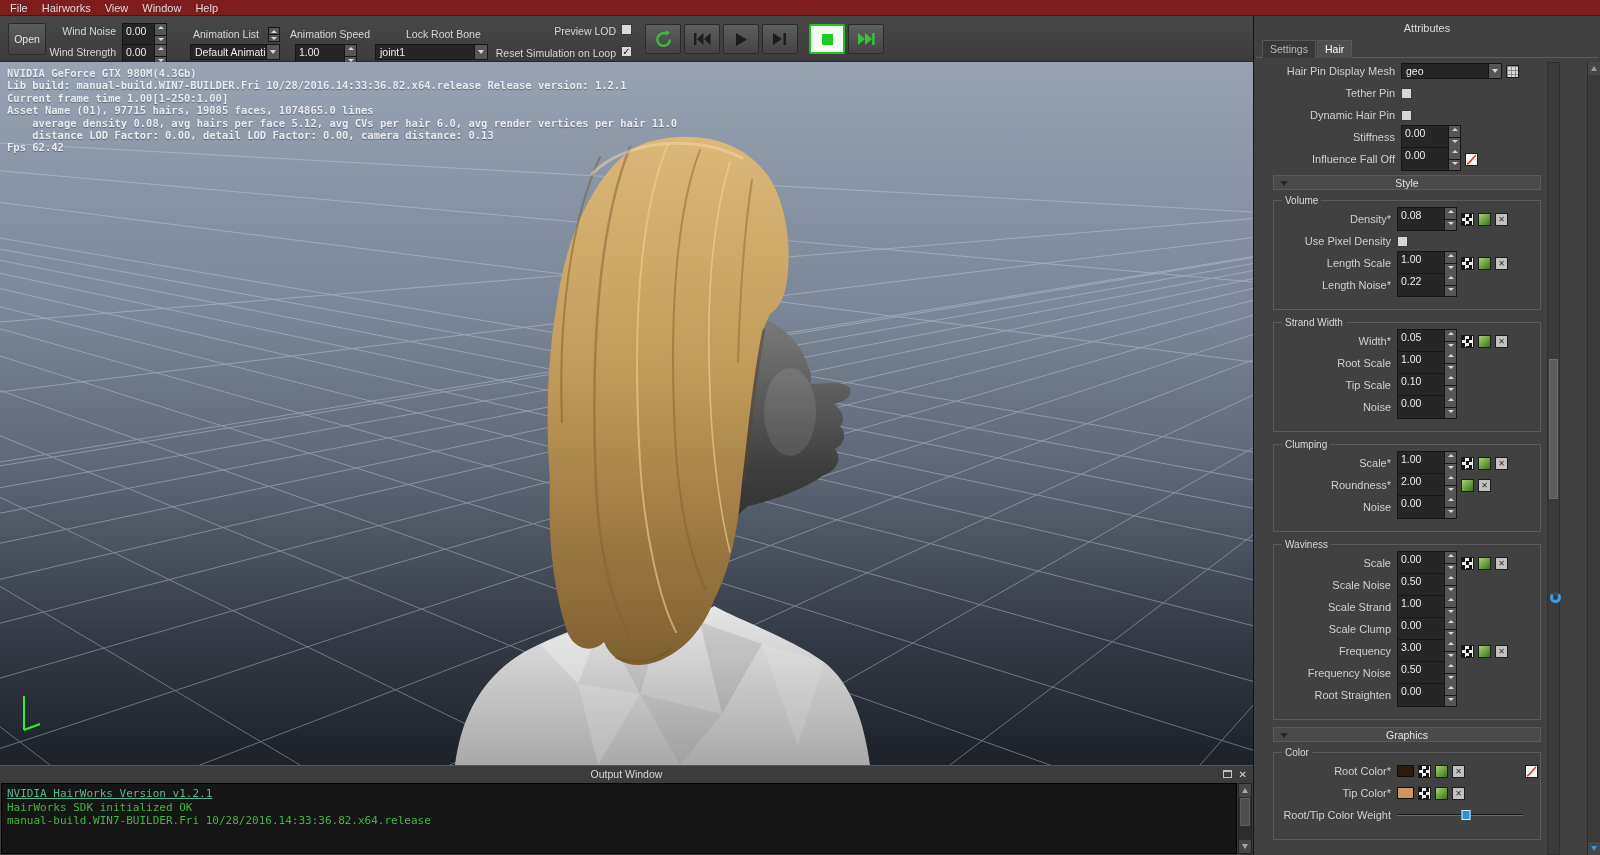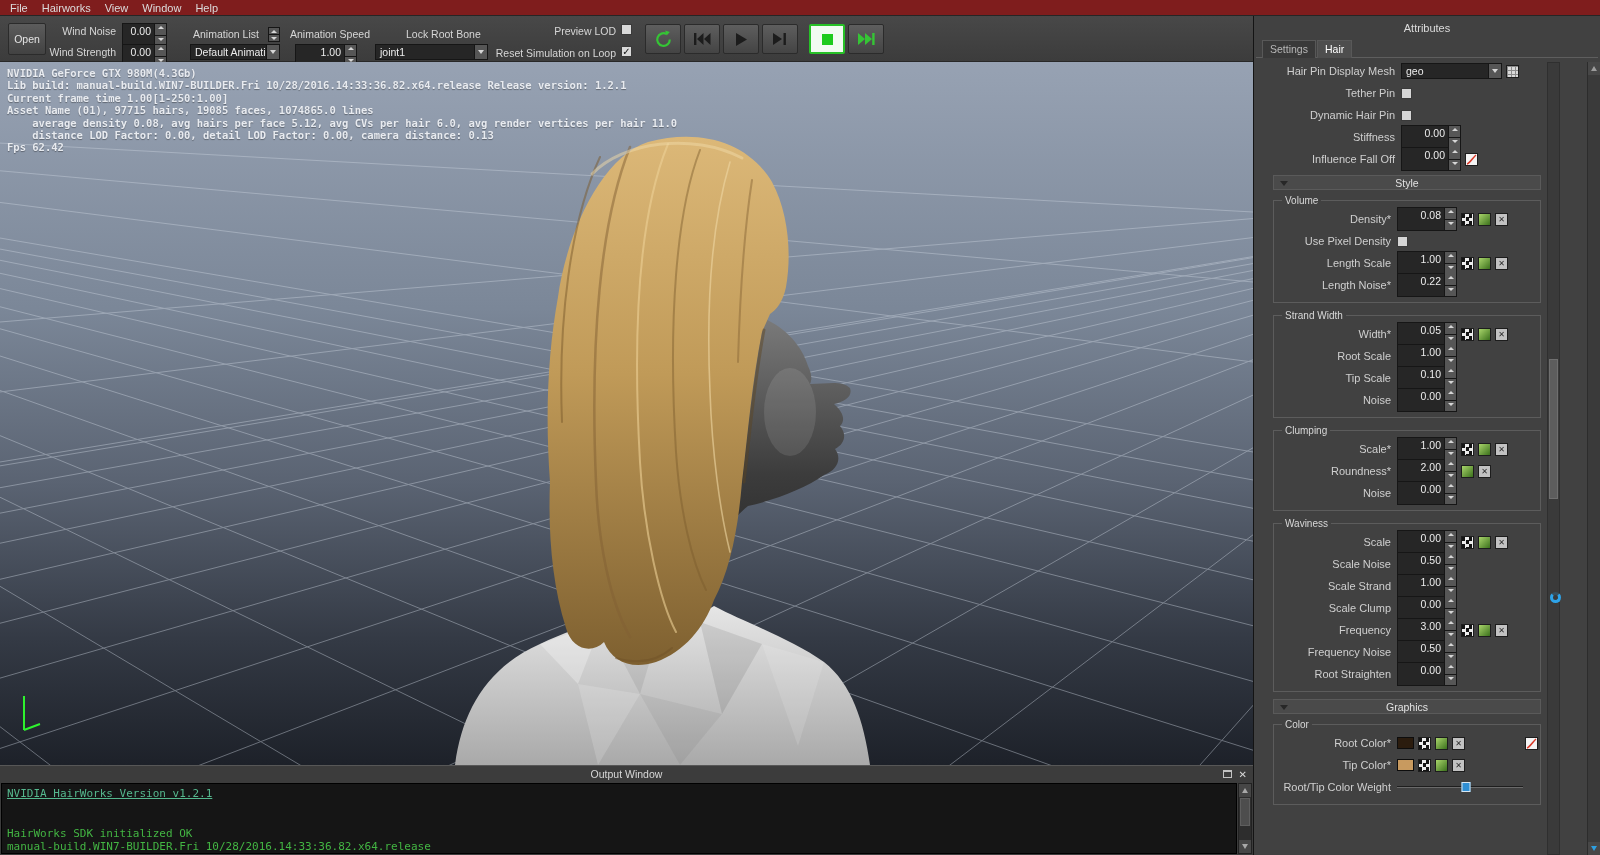--- a/index.html
+++ b/index.html
@@ -13,21 +13,21 @@
   .menu-item { padding:1px 7px; font-size:11px; color:#dcdcdc; cursor:default; }
 
   
   #toolbar { position:absolute; left:0; top:16px; width:1253px; height:46px;
              background:linear-gradient(#484848,#3c3c3c); border-bottom:1px solid #282828; }
   #open-btn { position:absolute; left:8px; top:7px; width:38px; height:32px;
               background:linear-gradient(#5c5c5c,#424242); border:1px solid #2b2b2b; border-radius:2px;
               color:#e4e4e4; font-size:10.5px; font-family:inherit; }
   .tb-label { position:absolute; font-size:10.5px; color:#d6d6d6; white-space:nowrap; }
 
-  .spinfield { display:inline-flex; height:24px; background:#262626; border:1px solid #161616;text-align:right; }
+  .spinfield { display:inline-flex; height:24px; background:#262626; border:1px solid #161616; }
   .spinfield.abs { position:absolute; }
   .spinfield .val { flex:1; font-size:10.5px; color:#ececec; padding:1px 3px; overflow:hidden; white-space:nowrap; }
   .spinner { width:12px; display:flex; flex-direction:column; border-left:1px solid #161616; flex:none; }
   .spinner .up,.spinner .dn { flex:1; background:#565656; position:relative; }
   .spinner .up { border-bottom:1px solid #161616; }
   .spinner .up::after { content:''; position:absolute; left:2.5px; top:2px;
      border-left:3px solid transparent; border-right:3px solid transparent; border-bottom:3.5px solid #d6d6d6; }
   .spinner .dn::after { content:''; position:absolute; left:2.5px; top:2.5px;
      border-left:3px solid transparent; border-right:3px solid transparent; border-top:3.5px solid #d6d6d6; }
   .mini-spin { position:absolute; width:12px; height:15px; display:flex; flex-direction:column; border:1px solid #161616; }
@@ -63,21 +63,21 @@
   
   #output { position:absolute; left:0; top:765px; width:1253px; height:90px; background:#3c3c3c; border-top:1px solid #575757; }
   .ow-titlebar { height:16px; position:relative; display:flex; align-items:center; justify-content:center;
                  font-size:10.5px; color:#d8d8d8; }
   .ow-icons { position:absolute; right:6px; top:2px; display:flex; gap:7px; align-items:center; }
   .float-ic { width:9px; height:8px; border:1px solid #c2c2c2; border-top-width:2px; }
   .close-ic::before { content:'✕'; font-size:10px; color:#d8d8d8; line-height:1; }
   .ow-log { position:absolute; left:1px; right:16px; top:17px; bottom:1px; background:#151515; border:1px solid #000;
             padding:3px 5px; font-family:"DejaVu Sans Mono",monospace; font-size:11px; line-height:13px; overflow:hidden; }
   .log-line { white-space:nowrap; }
-  .log-link { text-decoration:underline; margin-bottom:27px; }
+  .log-link { text-decoration:underline; margin-bottom:1px; }
   .ow-scroll { position:absolute; right:1px; top:17px; bottom:1px; width:14px; background:#2d2d2d; border:1px solid #222; }
   .sb-up,.sb-dn { position:absolute; left:0; right:0; height:13px; background:#464646; }
   .sb-up { top:0; } .sb-dn { bottom:0; }
   .sb-up::before { content:''; display:block; margin:4px auto 0; width:0;
      border-left:3.5px solid transparent; border-right:3.5px solid transparent; border-bottom:5px solid #a8a8a8; }
   .sb-dn::before { content:''; display:block; margin:4px auto 0; width:0;
      border-left:3.5px solid transparent; border-right:3.5px solid transparent; border-top:5px solid #a8a8a8; }
   .sb-thumb { position:absolute; left:1px; right:1px; top:14px; height:28px; background:#4d4d4d; border:1px solid #5e5e5e; }
 
   
@@ -110,21 +110,21 @@
   .ic-curve { background:#f4f4f4; }
   .ic-grid { background:#d9d9d9;
      background-image:linear-gradient(#8a8a8a 1px, transparent 1px), linear-gradient(90deg,#8a8a8a 1px, transparent 1px);
      background-size:4px 4px; }
   .push-right { margin-left:auto; margin-right:0; }
 
   .sec-header { position:relative; height:15px; margin:5px 0; background:#4a4a4a; border:1px solid #5a5a5a;
                 display:flex; align-items:center; justify-content:center; font-size:10.5px; color:#e2e2e2; }
   .sec-header .tri { position:absolute; left:6px; top:5px; width:0;
                 border-left:4px solid transparent; border-right:4px solid transparent; border-top:5px solid #272727; }
-  fieldset.group { min-width:0; margin:2px 0 7px; border:1px solid #5c5c5c; padding:2px 2px 6px 2px; }
+  fieldset.group { min-width:0; margin:2px 0 7px; border:1px solid #5c5c5c; padding:2px 2px 13px 2px; }
   legend.group-title { font-size:10px; color:#d8d8d8; padding:0 3px; margin-left:6px; }
 
   #attr-scrollbar { position:absolute; left:293px; top:46px; bottom:0; width:13px; background:#3a3a3a; border:1px solid #2f2f2f; }
   #attr-scrollbar .thumb { position:absolute; left:1px; right:1px; top:296px; height:140px; background:#5d5d5d; border:1px solid #6f6f6f; }
   #edge-scrollbar { position:absolute; right:0; top:46px; bottom:0; width:13px; background:#3a3a3a; border-left:1px solid #2c2c2c; }
   .sb-up2,.sb-dn2 { position:absolute; left:0; right:0; height:13px; background:#474747; }
   .sb-up2 { top:0; } .sb-dn2 { bottom:0; }
   .sb-up2::before { content:''; display:block; margin:4px auto 0; width:0;
      border-left:3.5px solid transparent; border-right:3.5px solid transparent; border-bottom:5px solid #9c9c9c; }
   .sb-dn2::before { content:''; display:block; margin:4px auto 0; width:0;

